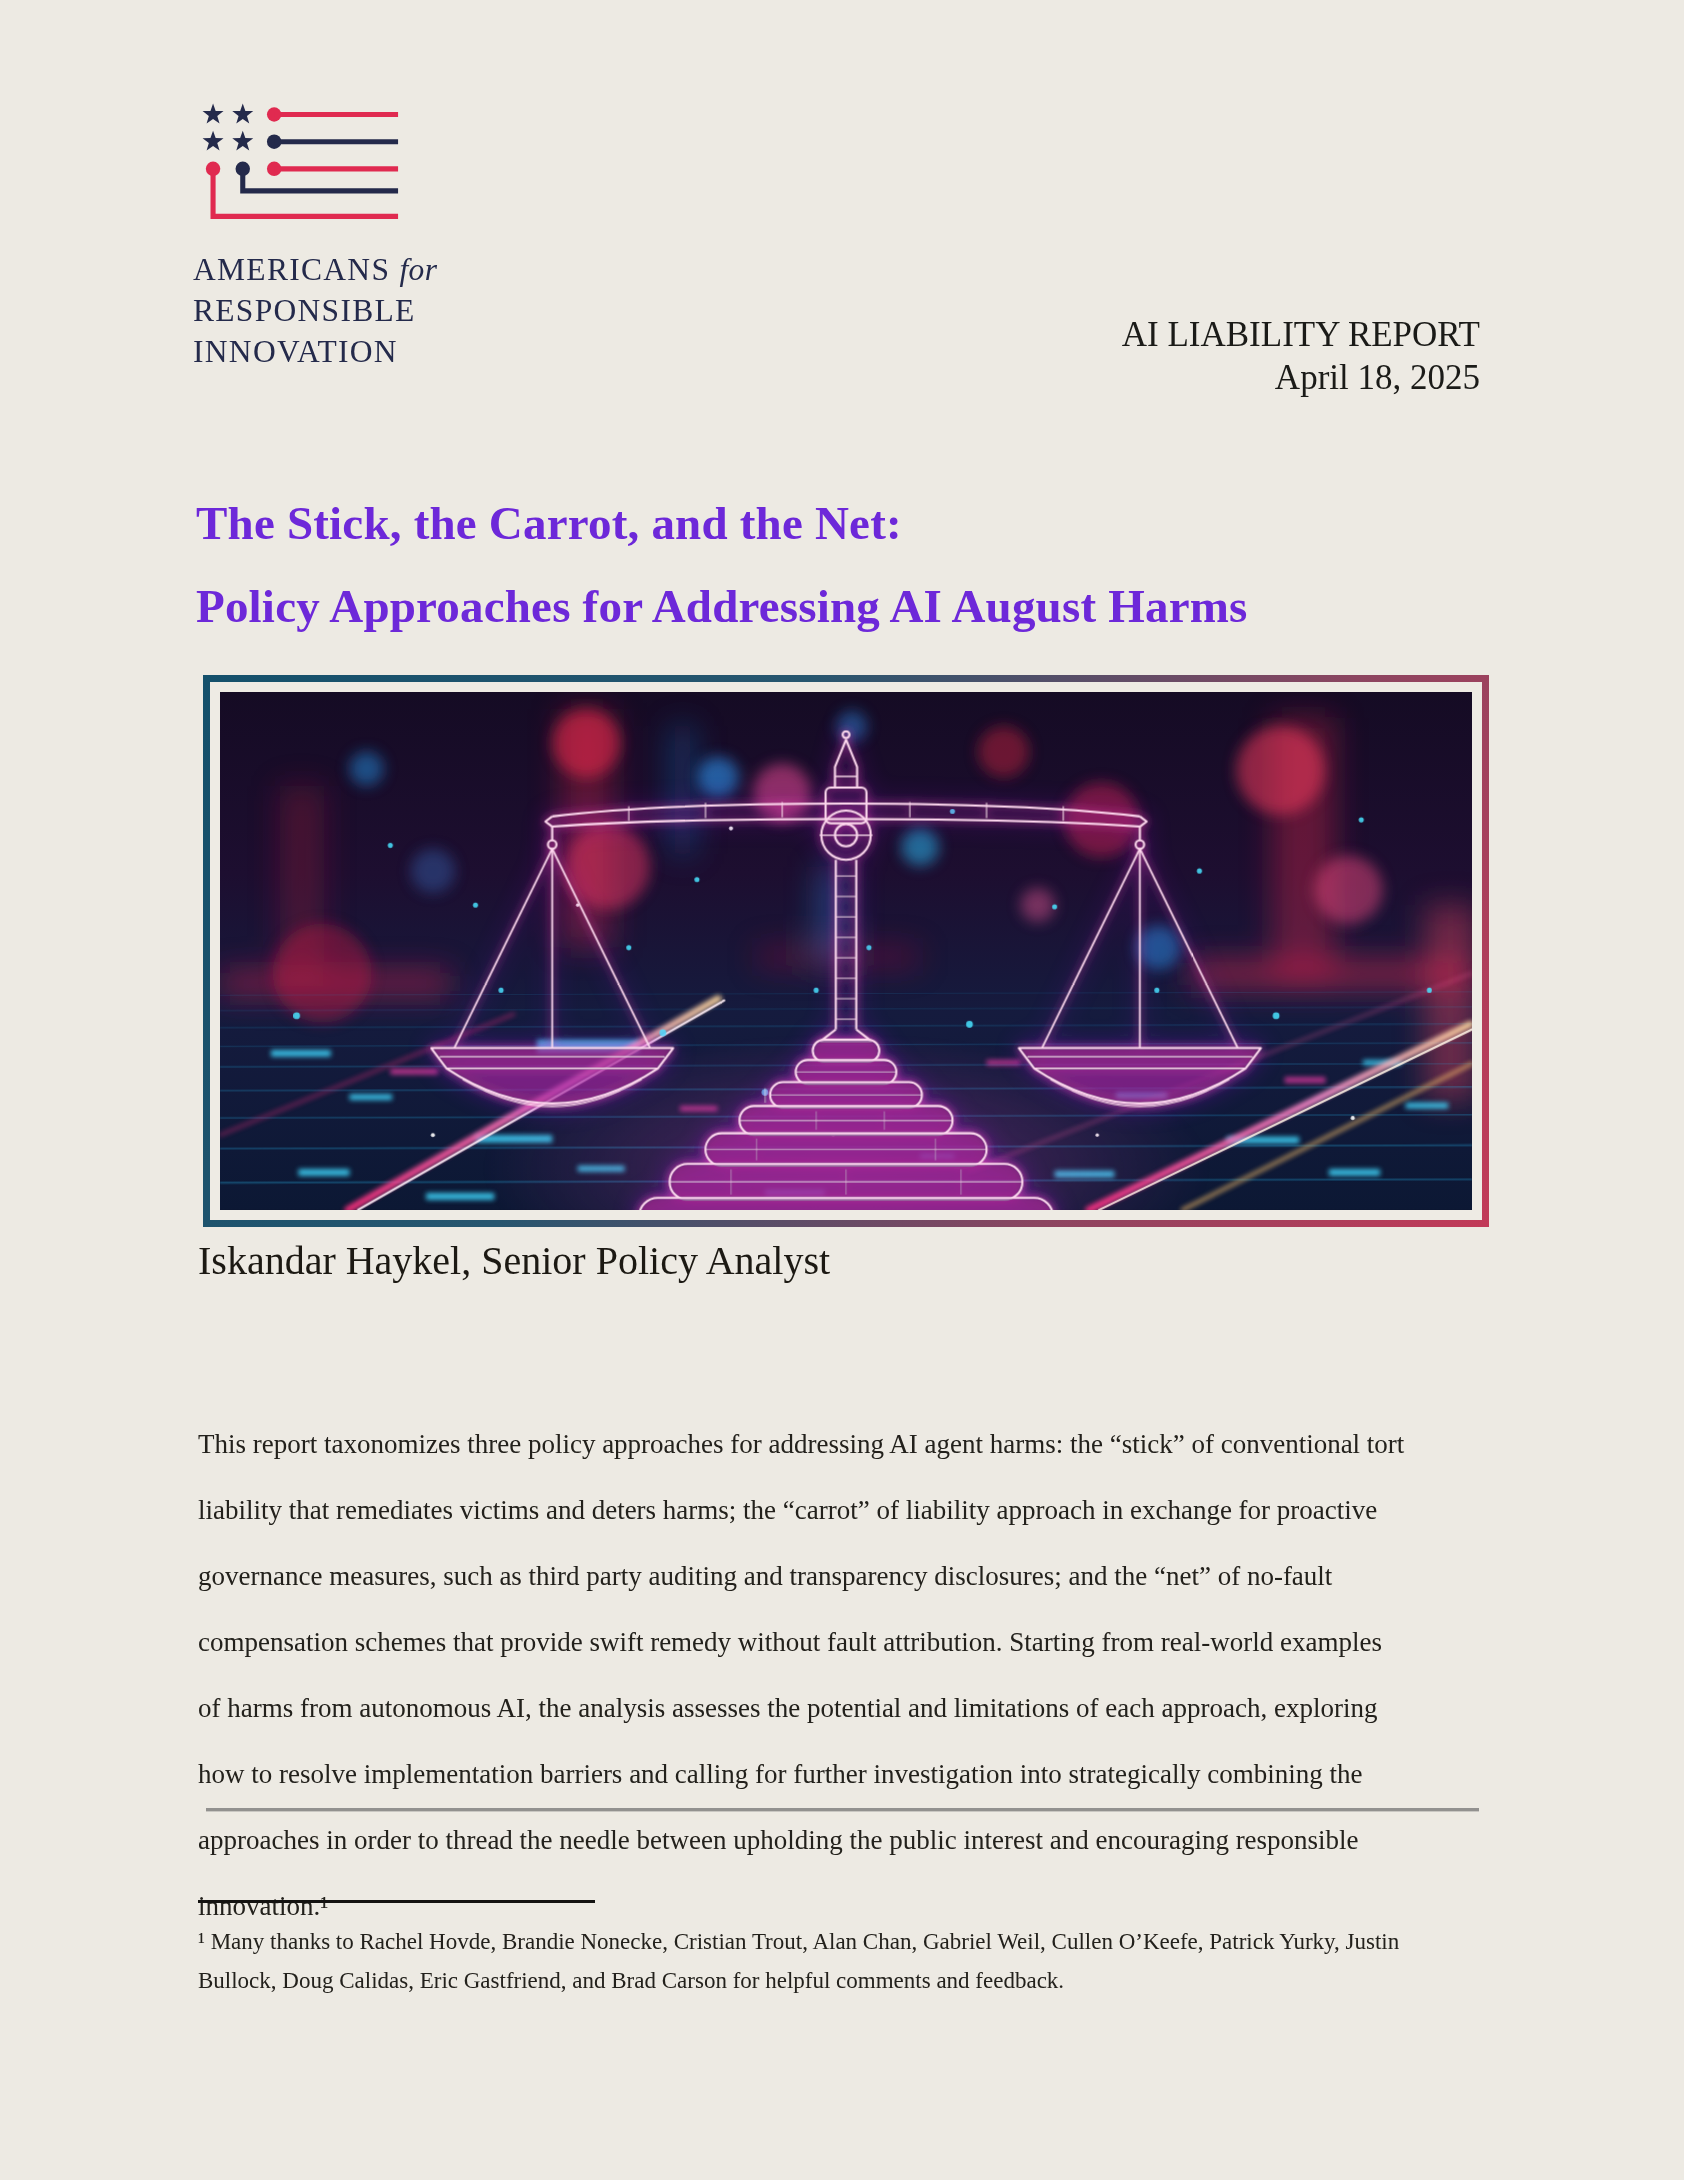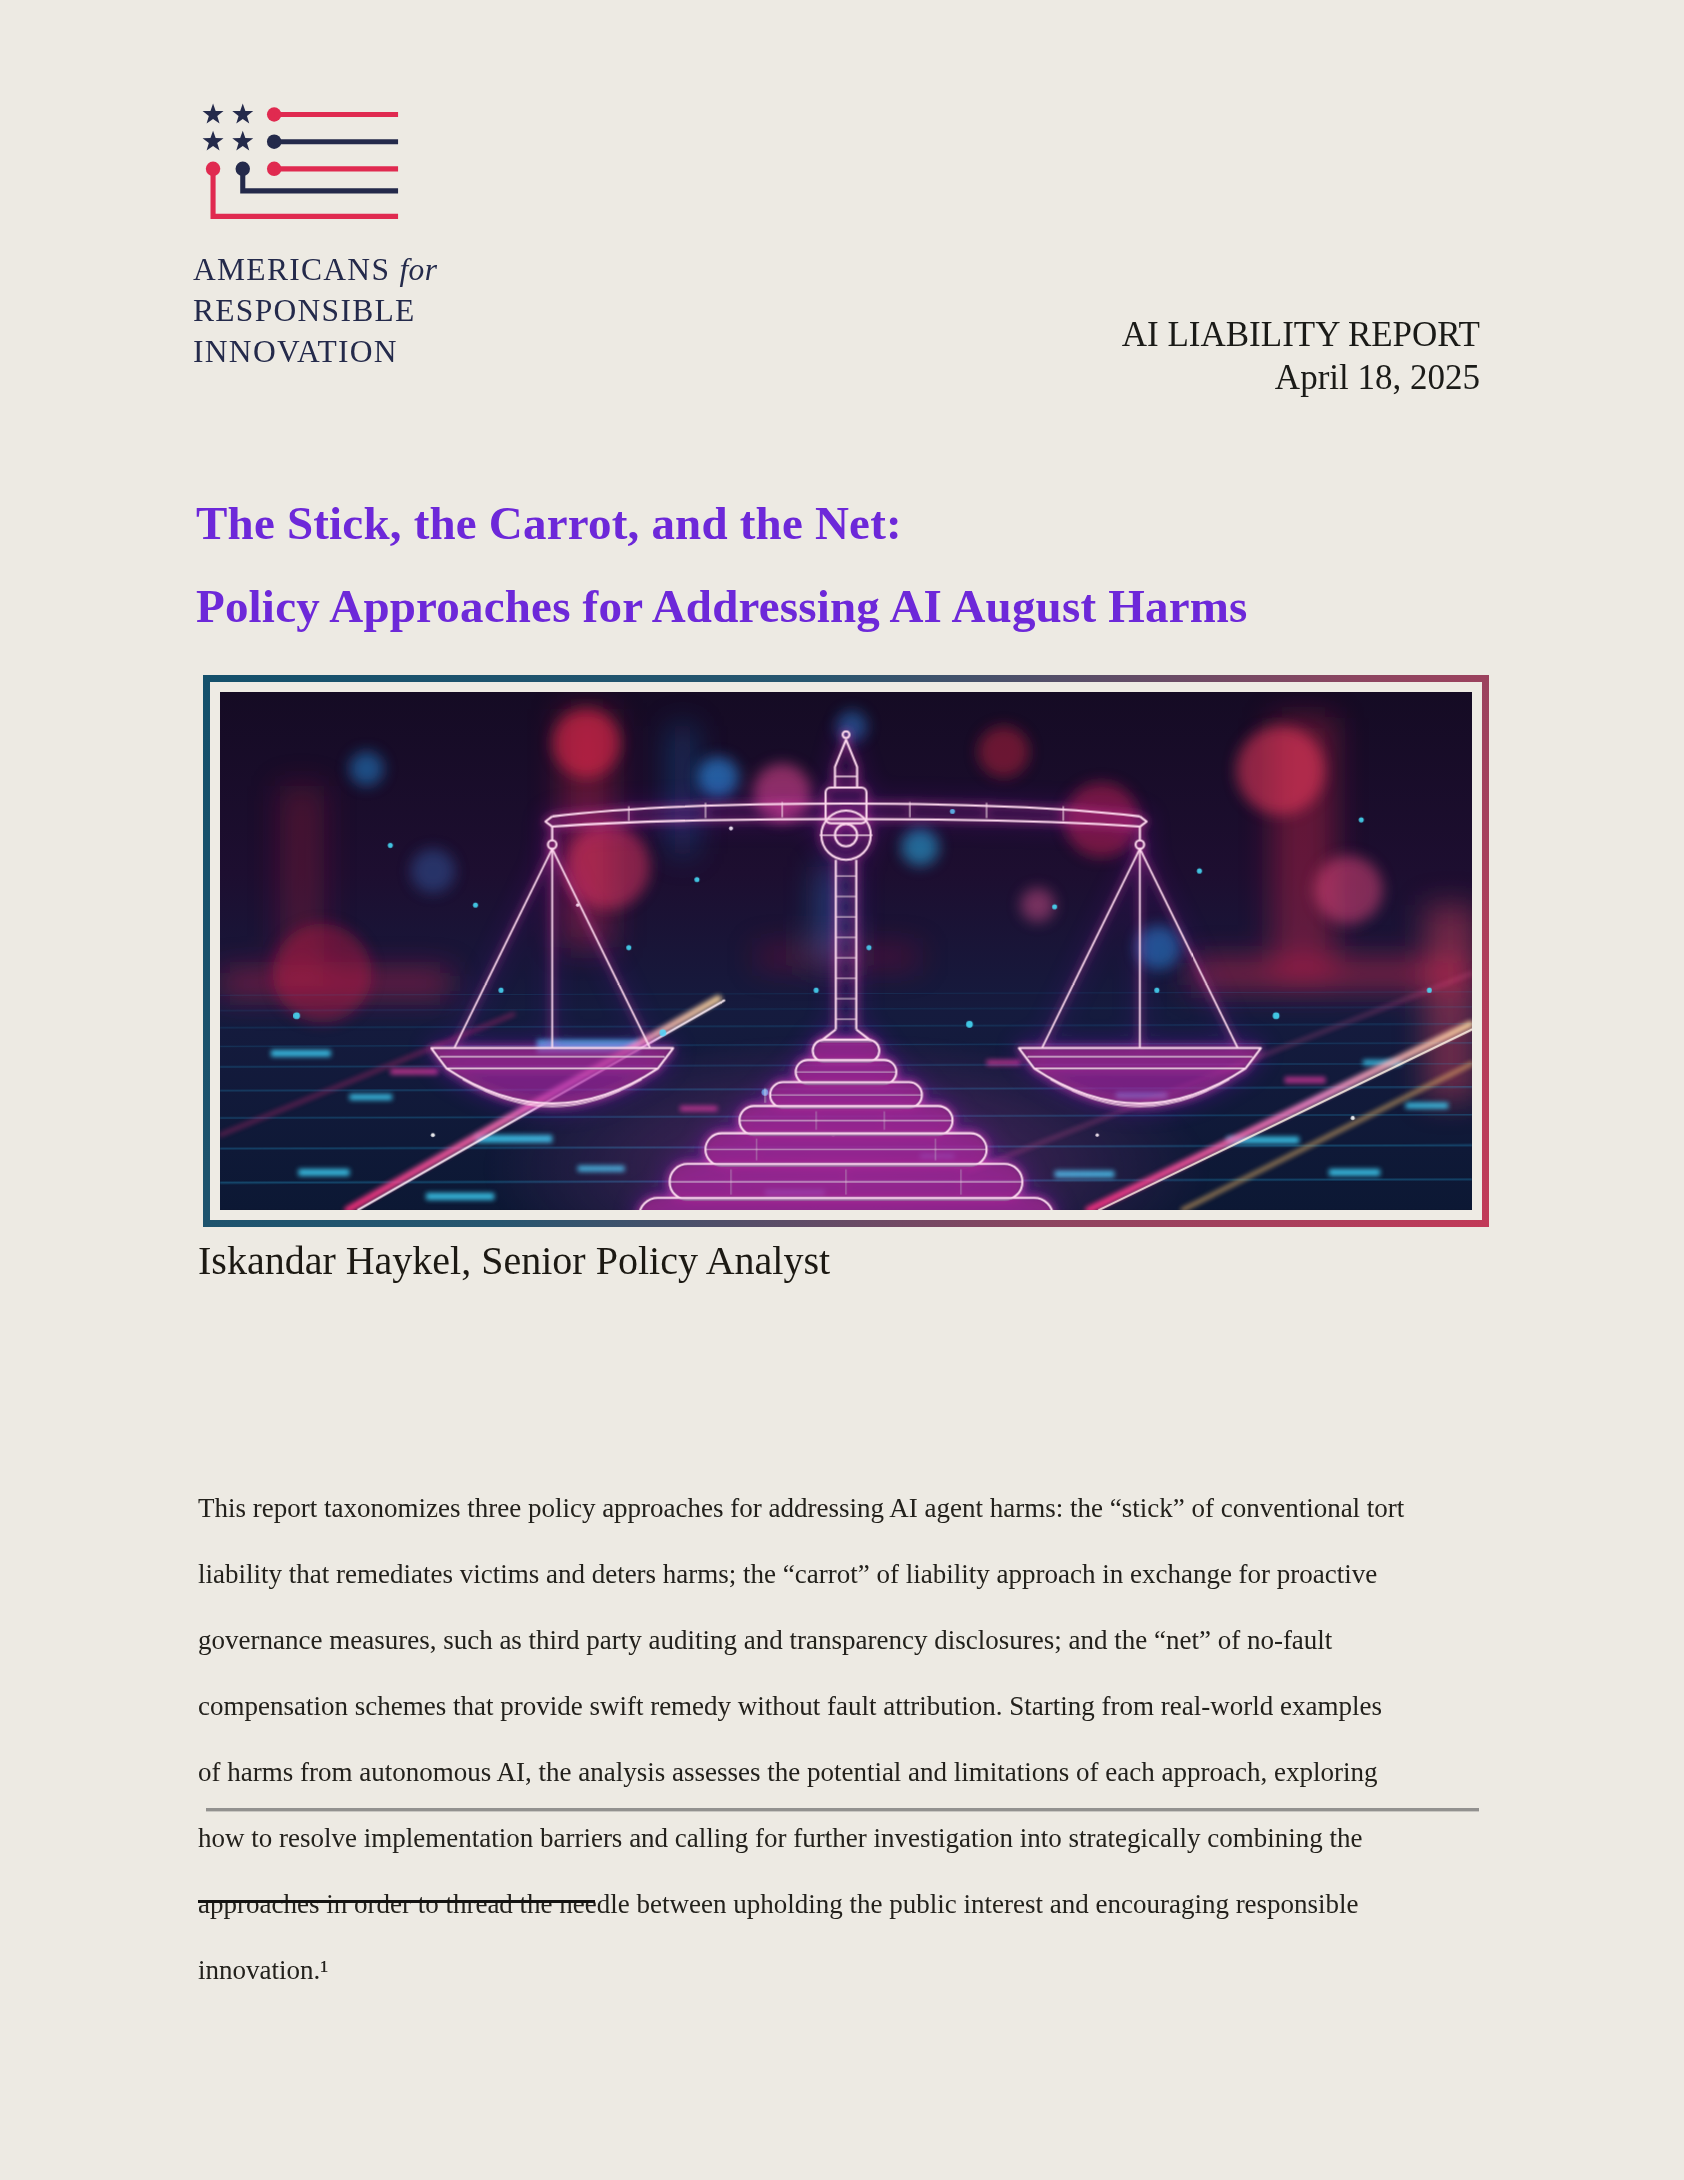--- a/index.html
+++ b/index.html
@@ -71,21 +71,21 @@
     color:#1c1913;font-size:40px;
   }
 
   
   .summary-heading{
     position:absolute;left:198px;top:1375px;
     color:#1f5473;
     font-size:35px;font-weight:700;letter-spacing:0.9px;
   }
   .summary-body{
-    position:absolute;left:198px;top:1475px;
+    position:absolute;left:198px;top:1411px;
     color:#23211c;
     font-size:27px;line-height:66px;
   }
   .summary-line{white-space:nowrap;}
 
   .section-rule{
     position:absolute;left:206px;top:1808px;
     width:1273px;height:2.6px;
     background:#92918f;
     border-bottom:0.9px solid #c9c7c2;
@@ -394,15 +394,19 @@
     <div class="summary-line">compensation schemes that provide swift remedy without fault attribution. Starting from real-world examples</div>
     <div class="summary-line">of harms from autonomous AI, the analysis assesses the potential and limitations of each approach, exploring</div>
     <div class="summary-line">how to resolve implementation barriers and calling for further investigation into strategically combining the</div>
     <div class="summary-line">approaches in order to thread the needle between upholding the public interest and encouraging responsible</div>
     <div class="summary-line">innovation.¹</div>
   </div>
 
   <div class="section-rule"></div>
 
   <div class="footnote-sep"></div>
+  <div class="footnote">
+    <div class="footnote-line">¹ Many thanks to Rachel Hovde, Brandie Nonecke, Cristian Trout, Alan Chan, Gabriel Weil, Cullen O’Keefe, Patrick Yurky, Justin</div>
+    <div class="footnote-line">Bullock, Doug Calidas, Eric Gastfriend, and Brad Carson for helpful comments and feedback.</div>
+  </div>
 
 </div>
 
 
 </body></html>

